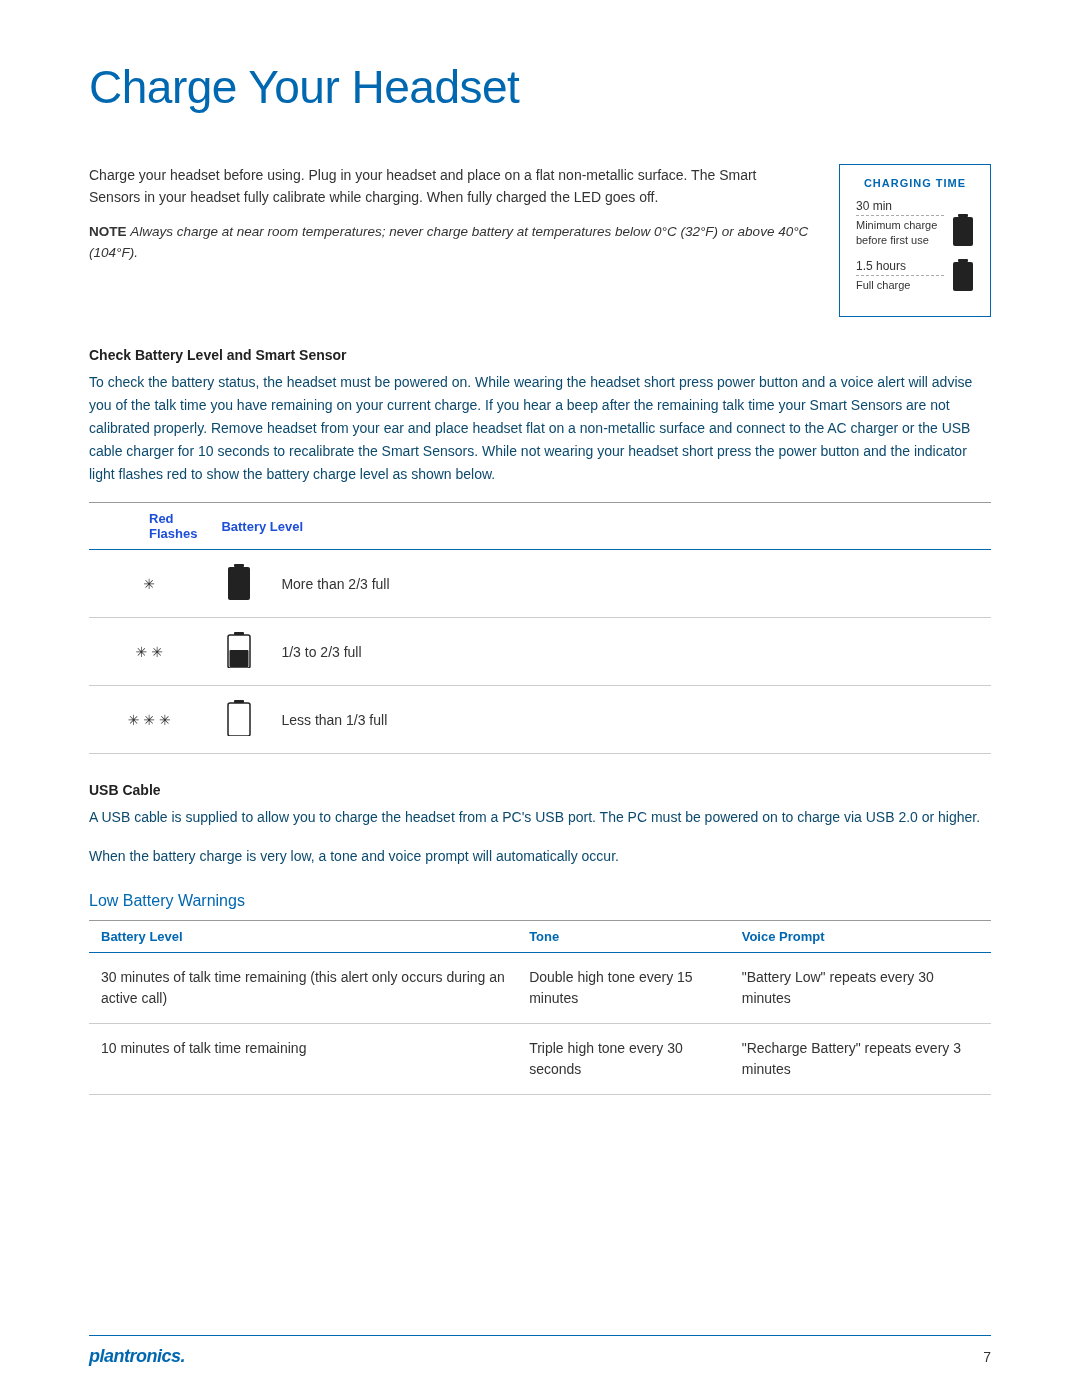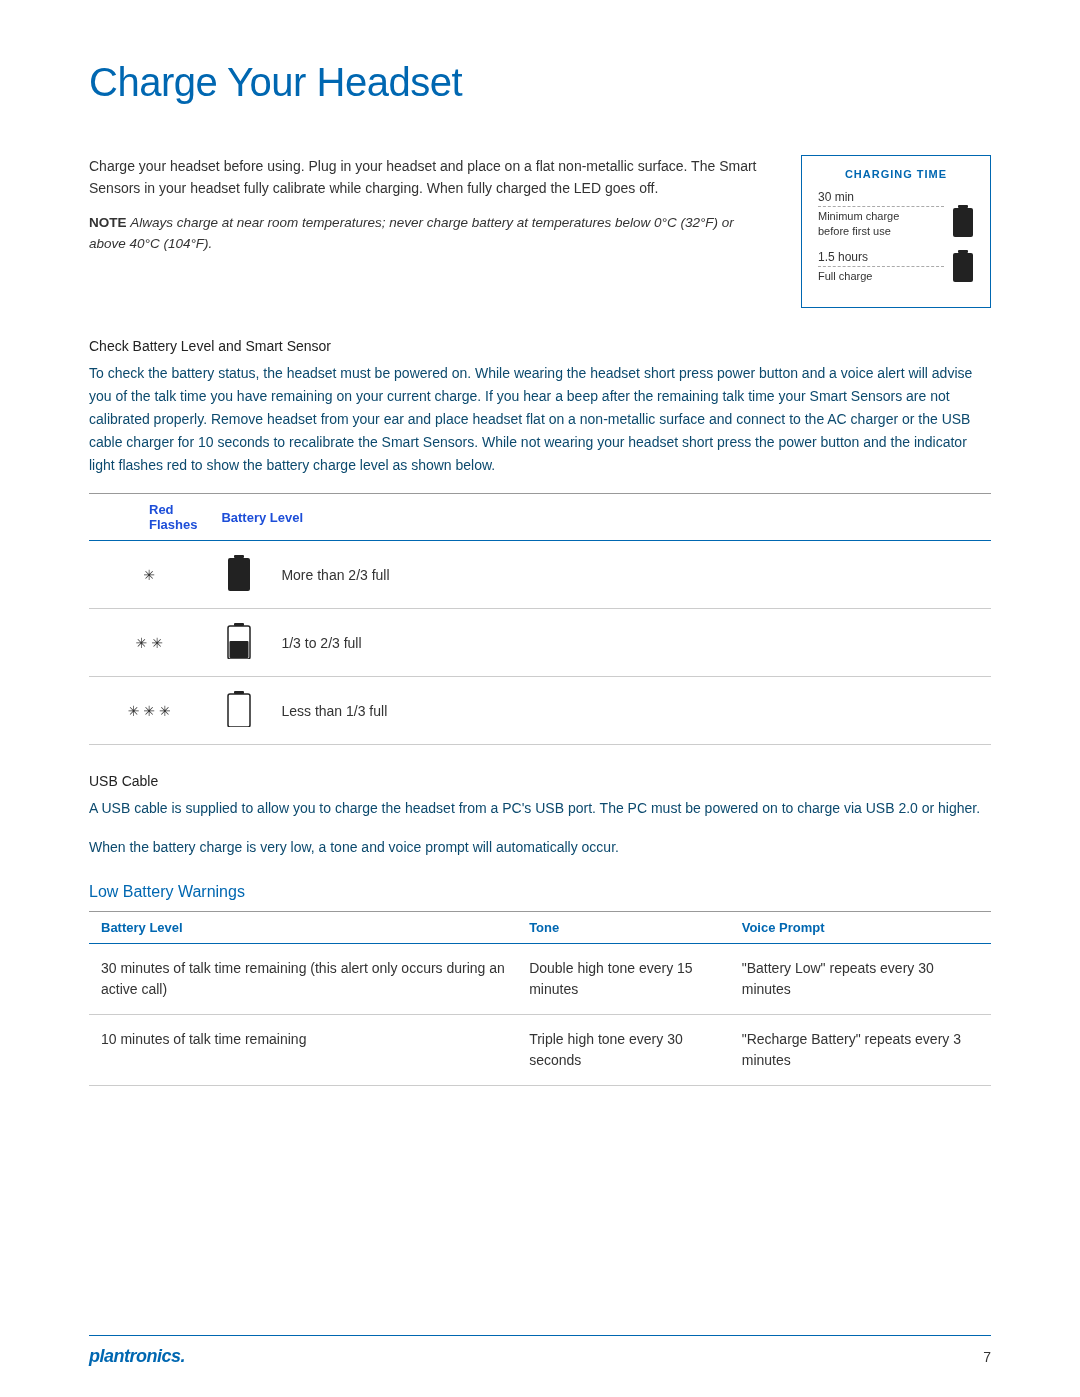--- a/index.html
+++ b/index.html
@@ -14,21 +14,21 @@
     }
 
     .page {
       width: 1080px;
       min-height: 1397px;
       padding: 60px 89px 60px 89px;
       position: relative;
     }
 
     h1.page-title {
-      font-size: 40px;
+      font-size: 46px;
       font-weight: 300;
       color: #0067b1;
       margin-bottom: 50px;
       letter-spacing: -0.5px;
     }
 
     .main-content {
       display: flex;
       gap: 30px;
       margin-bottom: 30px;
@@ -54,21 +54,21 @@
       font-weight: bold;
     }
 
     .main-text .note em {
       font-style: italic;
     }
 
     .charging-box {
       border: 1.5px solid #0067b1;
       padding: 12px 16px;
-      width: 190px;
+      width: 152px;
       flex-shrink: 0;
       height: fit-content;
     }
 
     .charging-box-title {
       font-size: 11px;
       font-weight: bold;
       color: #0067b1;
       letter-spacing: 1px;
       text-transform: uppercase;
@@ -92,21 +92,21 @@
     .charging-row-time {
       font-size: 12px;
       color: #333;
       border-bottom: 1px dashed #aaa;
       padding-bottom: 2px;
       margin-bottom: 2px;
     }
 
     .section-heading {
       font-size: 14px;
-      font-weight: normal;
+      font-weight: bold;
       color: #222;
       margin-bottom: 8px;
       margin-top: 9px;
     }
 
     .body-text {
       font-size: 14px;
       line-height: 1.65;
       color: #0c4a6e;
       margin-bottom: 16px;

